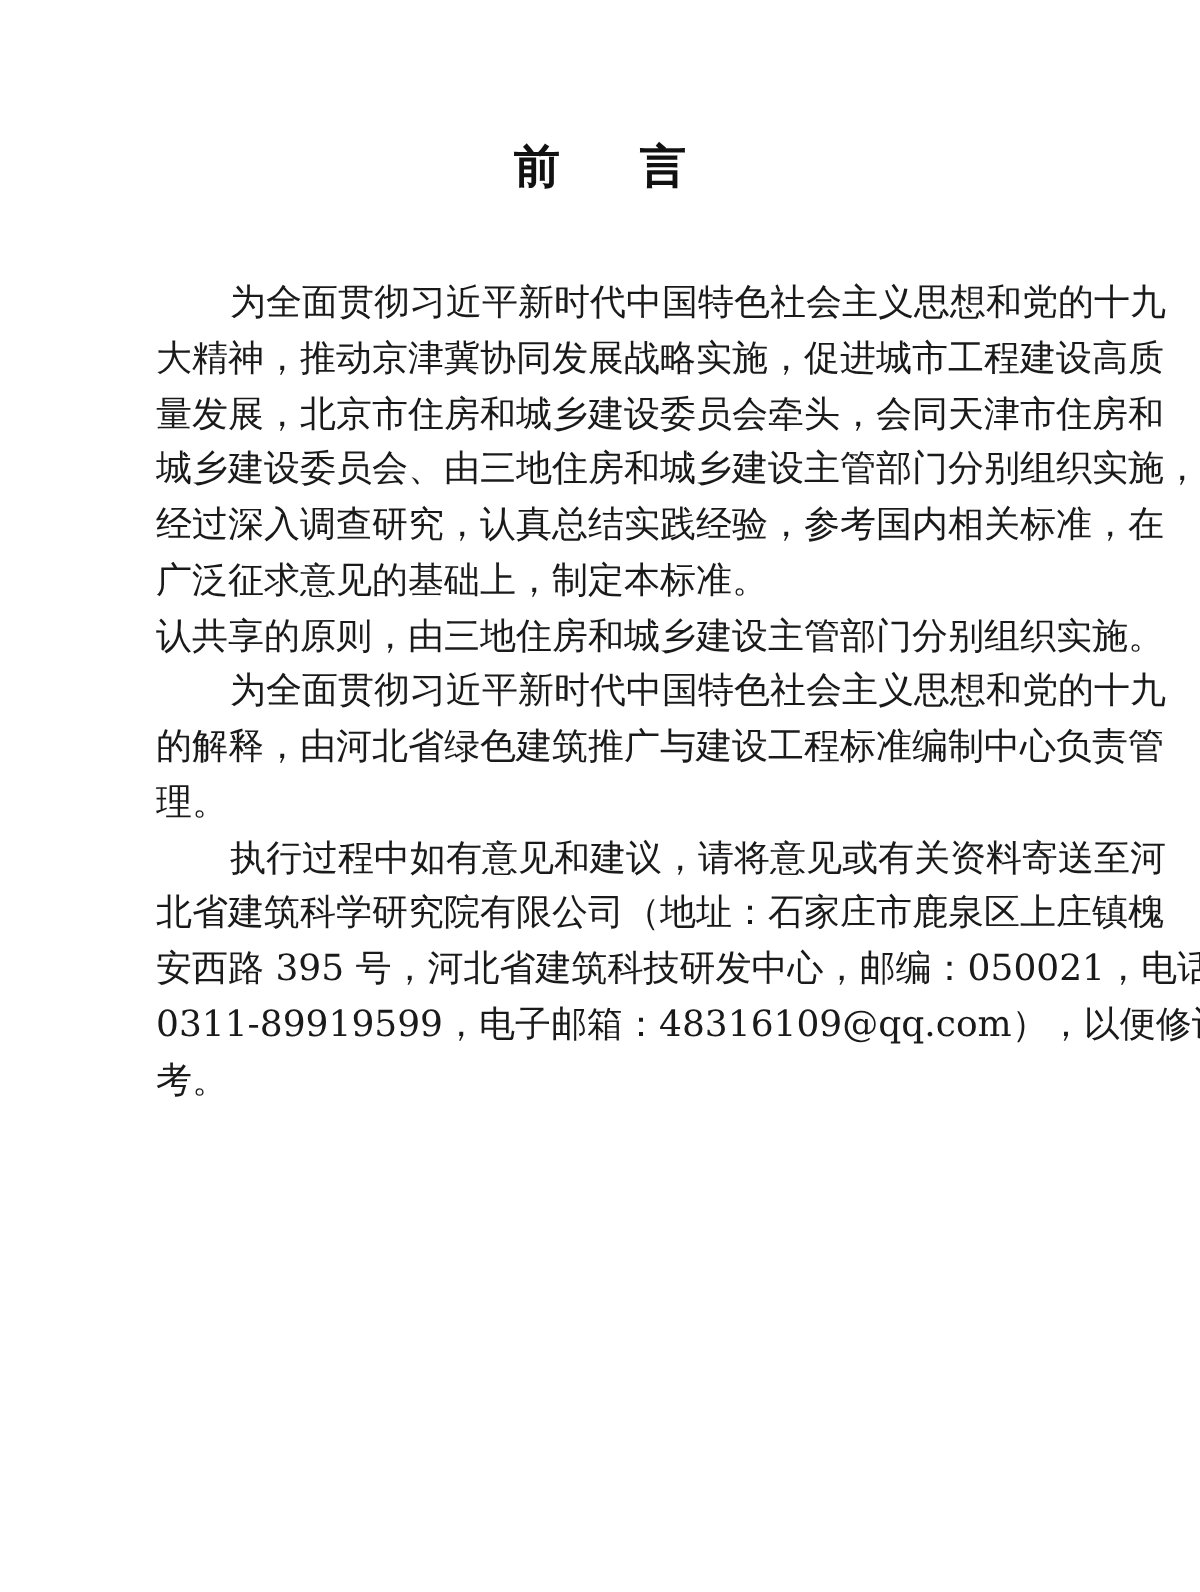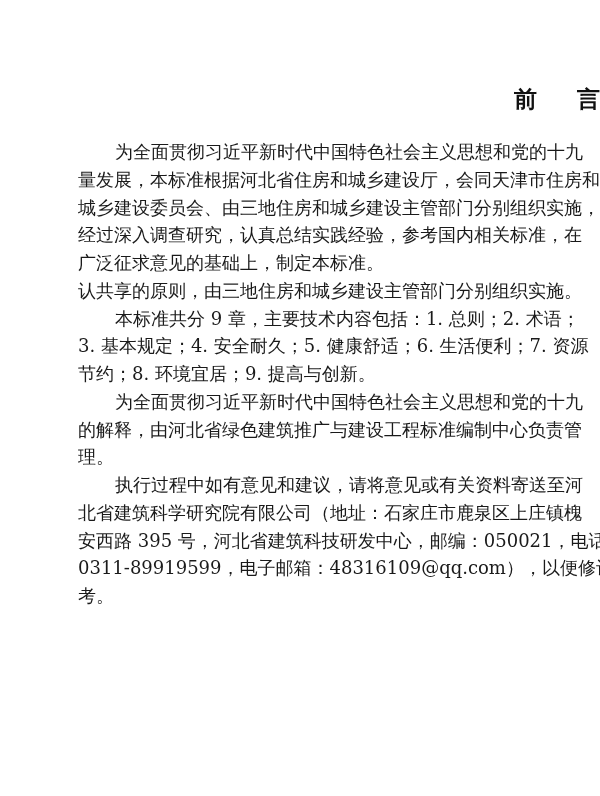--- a/index.html
+++ b/index.html
@@ -1,51 +1,47 @@
 <!DOCTYPE html>
 <html><head>
   <meta charset="utf-8">
   <style>
     html, body { margin: 0; padding: 0; background: #ffffff; }
     body { width: 600px; height: 796px; position: relative; overflow: hidden;
            font-family: "DejaVu Serif", "Liberation Serif", serif; color: #1a1a1a; }
     .page { position: absolute; left: 0; top: 0; width: 600px; height: 796px; background: #fff; }
-    .title { position: absolute; top: 84px; left: 0; width: 600px; text-align: right;
+    .title { position: absolute; top: 68px; left: 0; width: 600px; text-align: center;
              font-size: 23px; font-weight: bold; letter-spacing: 0; color: #111; }
     .title span { display: inline-block; }
     .title .gap { width: 40px; }
     .body { position: absolute; left: 78px; top: 138px; width: 446px; }
     .line { height: 27.75px; line-height: 27.75px; font-size: 18px; white-space: nowrap;
             text-align: justify; text-align-last: justify; letter-spacing: 0; }
     .line.last { text-align-last: left; }
     .line.indent { padding-left: 37px; }
   </style>
 </head>
 <body>
 
 <div class="page">
   <div class="title">
     <span>前</span><span class="gap"></span><span>言</span>
   </div>
 
   <div class="body">
     <div>
       <div class="line indent">为全面贯彻习近平新时代中国特色社会主义思想和党的十九</div>
-      <div class="line">量发展，本标准根据河北省住房和城乡建设厅，会同天津市住房和</div>
+      <div class="line">大精神，推动京津冀协同发展战略实施，促进城市工程建设高质</div>
+      <div class="line">量发展，北京市住房和城乡建设委员会牵头，会同天津市住房和</div>
       <div class="line">城乡建设委员会、由三地住房和城乡建设主管部门分别组织实施，</div>
       <div class="line">经过深入调查研究，认真总结实践经验，参考国内相关标准，在</div>
       <div class="line last">广泛征求意见的基础上，制定本标准。</div>
     </div>
     <div>
       <div class="line last">认共享的原则，由三地住房和城乡建设主管部门分别组织实施。</div>
-    </div>
-    <div>
-      <div class="line indent">本标准共分 9 章，主要技术内容包括：1. 总则；2. 术语；</div>
-      <div class="line">3. 基本规定；4. 安全耐久；5. 健康舒适；6. 生活便利；7. 资源</div>
-      <div class="line last">节约；8. 环境宜居；9. 提高与创新。</div>
     </div>
     <div>
       <div class="line indent">为全面贯彻习近平新时代中国特色社会主义思想和党的十九</div>
       <div class="line">的解释，由河北省绿色建筑推广与建设工程标准编制中心负责管</div>
       <div class="line last">理。</div>
     </div>
     <div>
       <div class="line indent">执行过程中如有意见和建议，请将意见或有关资料寄送至河</div>
       <div class="line">北省建筑科学研究院有限公司（地址：石家庄市鹿泉区上庄镇槐</div>
       <div class="line">安西路 395 号，河北省建筑科技研发中心，邮编：050021，电话：</div>

